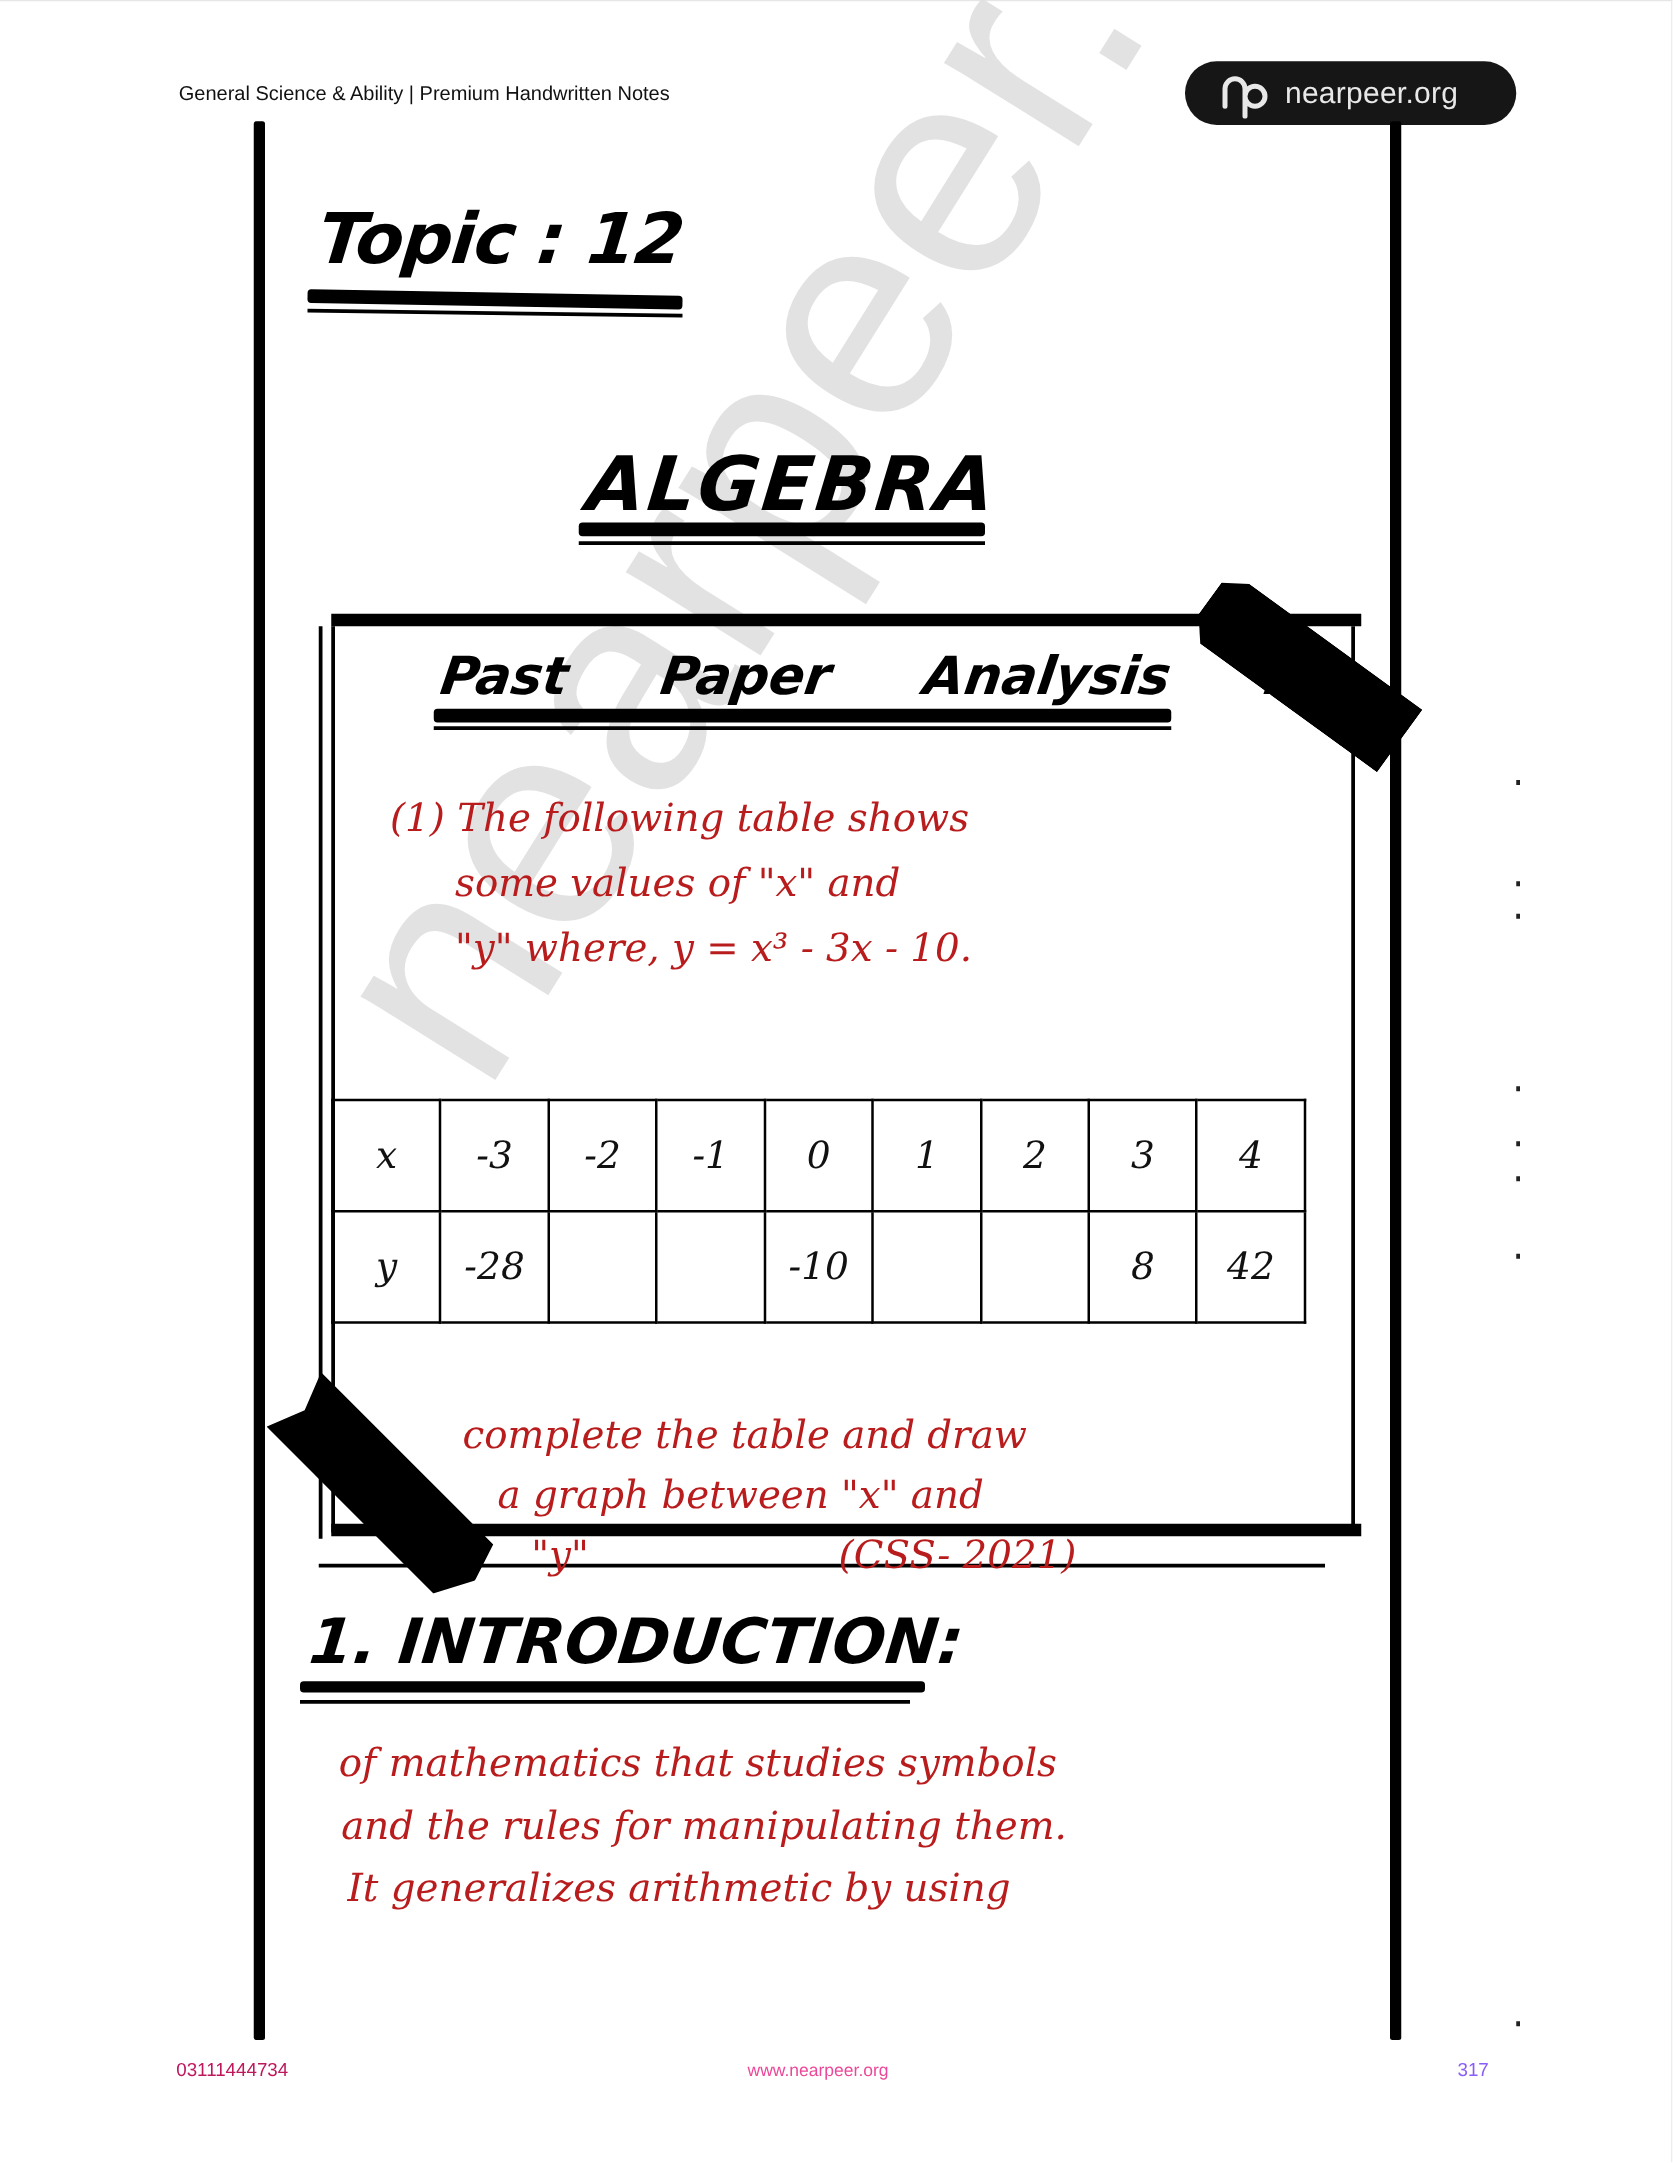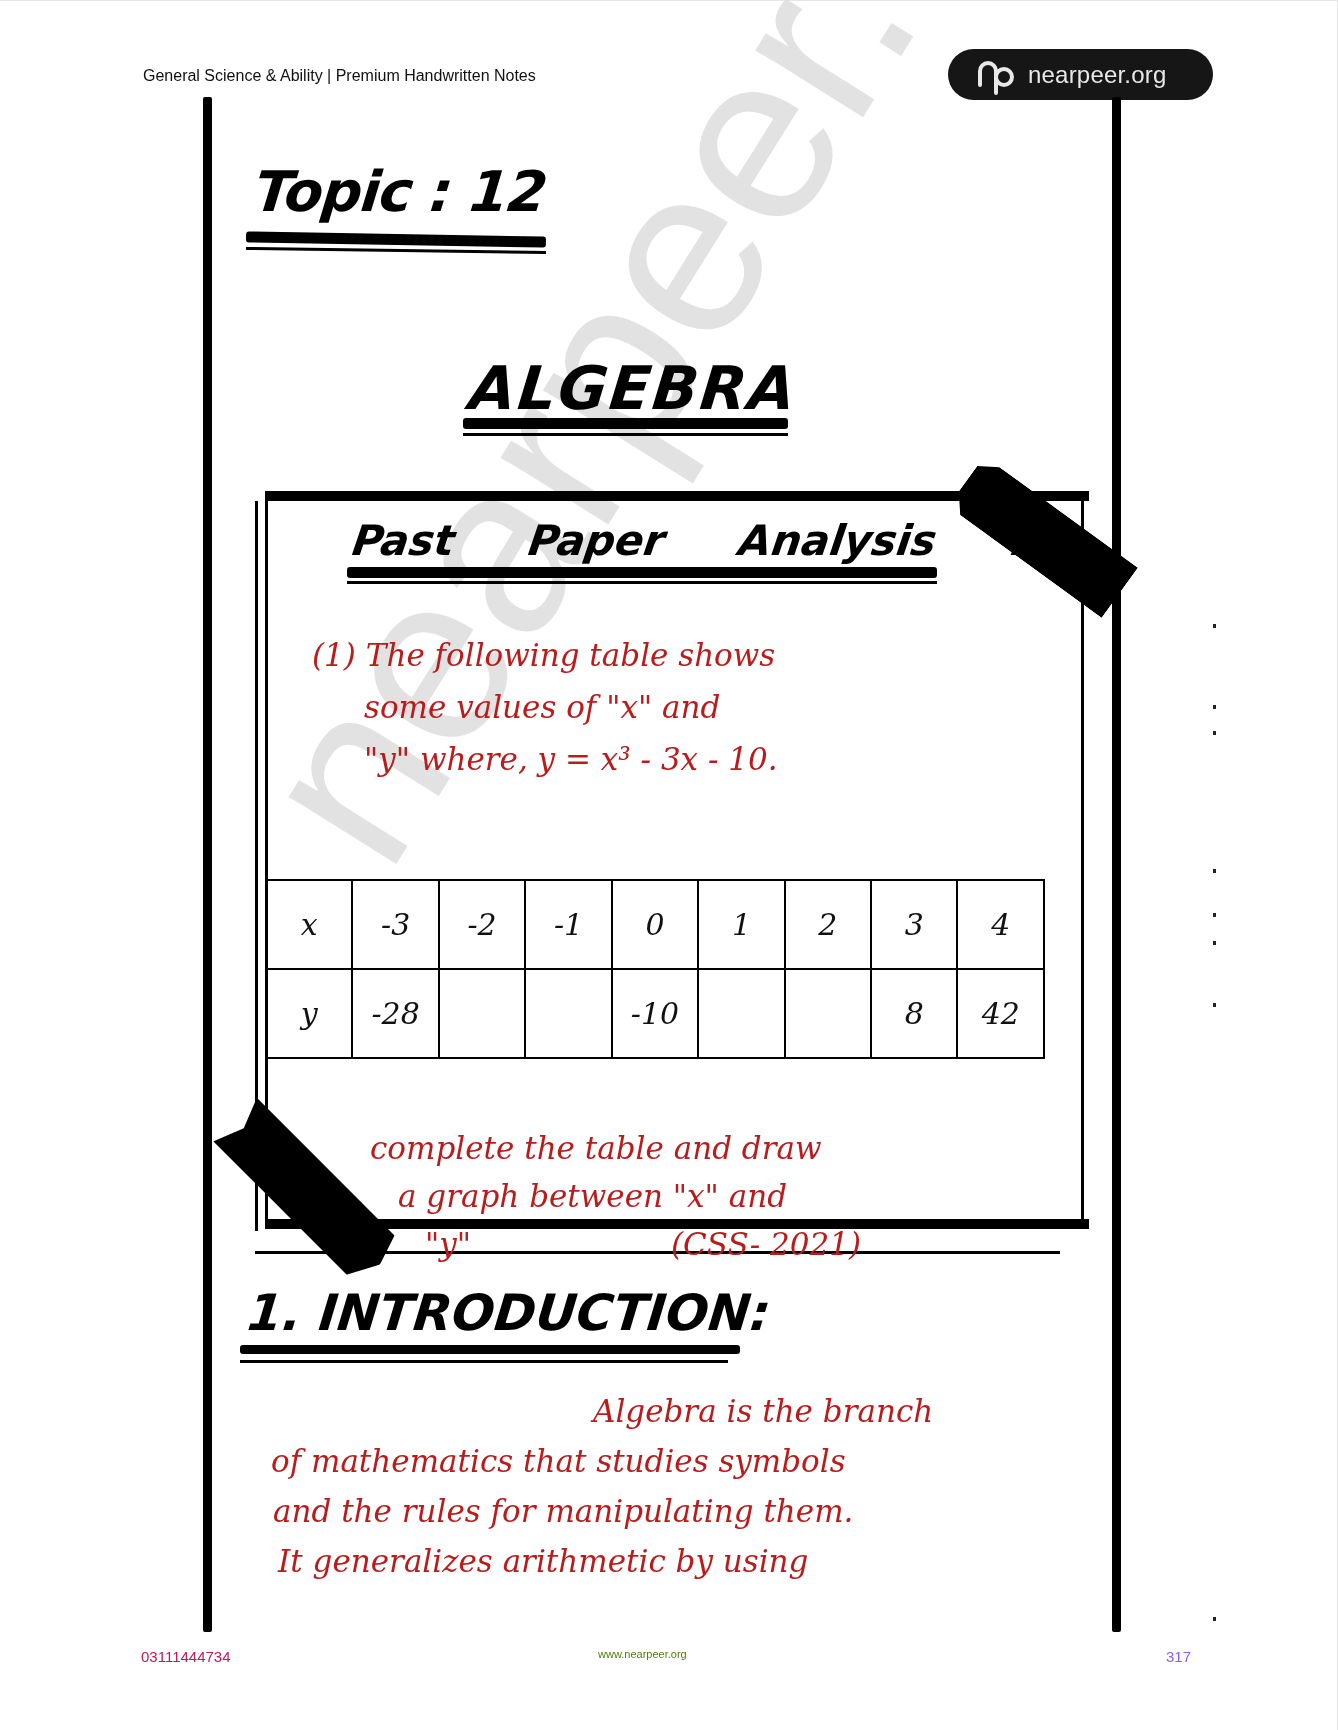--- a/index.html
+++ b/index.html
@@ -143,21 +143,21 @@
     .intro-u1 { position: absolute; left: 240px; top: 1344px; width: 500px; height: 9px; background:#000; border-radius: 3px; }
     .intro-u2 { position: absolute; left: 240px; top: 1359px; width: 488px; height: 3px; background:#000; }
 
     .intro-body { left: 243px; top: 1385px; width: 840px; line-height: 50px; font-size: 31px; }
     .intro-body .l1 { padding-left: 350px; }
     .intro-body .l2 { padding-left: 0; margin-left: 28px; }
     .intro-body .l3 { padding-left: 30px; }
     .intro-body .l4 { padding-left: 35px; }
 
     .footer-left { position: absolute; left: 141px; top: 1647px; font-size: 15px; color: #be185d; }
-    .footer-center { position: absolute; left: 598px; top: 1647px; font-size: 11px; color: #4d7c0f; }
+    .footer-center { position: absolute; left: 598px; top: 1647px; font-size: 14px; color: #ec4899; }
     .footer-right { position: absolute; left: 1166px; top: 1647px; font-size: 15px; color: #8b5cf6; }
   </style>
 </head>
 <body>
 
 <div class="page">
 
   <div class="header-text">General Science &amp; Ability | Premium Handwritten Notes</div>
 
   <div class="brand-pill">
@@ -244,21 +244,20 @@
   </div>
 
   <div class="tape tape-tr"></div>
   <div class="tape tape-bl"></div>
 
   <div class="intro-heading">1. INTRODUCTION:</div>
   <div class="intro-u1"></div>
   <div class="intro-u2"></div>
 
   <div class="handwriting intro-body">
-    <span class="l1" style="display:block">Algebra is the branch</span>
     <span class="l2" style="display:block">of mathematics that studies symbols</span>
     <span class="l3" style="display:block">and the rules for manipulating them.</span>
     <span class="l4" style="display:block">It generalizes arithmetic by using</span>
   </div>
 
   <div class="footer-left">03111444734</div>
   <div class="footer-center">www.nearpeer.org</div>
   <div class="footer-right">317</div>
 </div>
 

